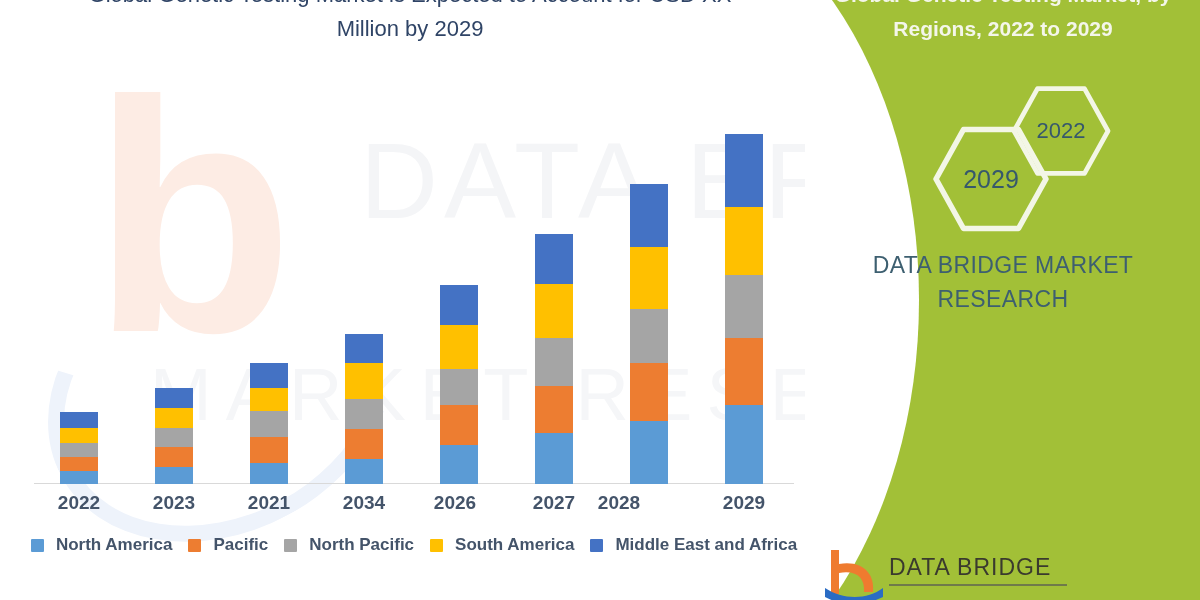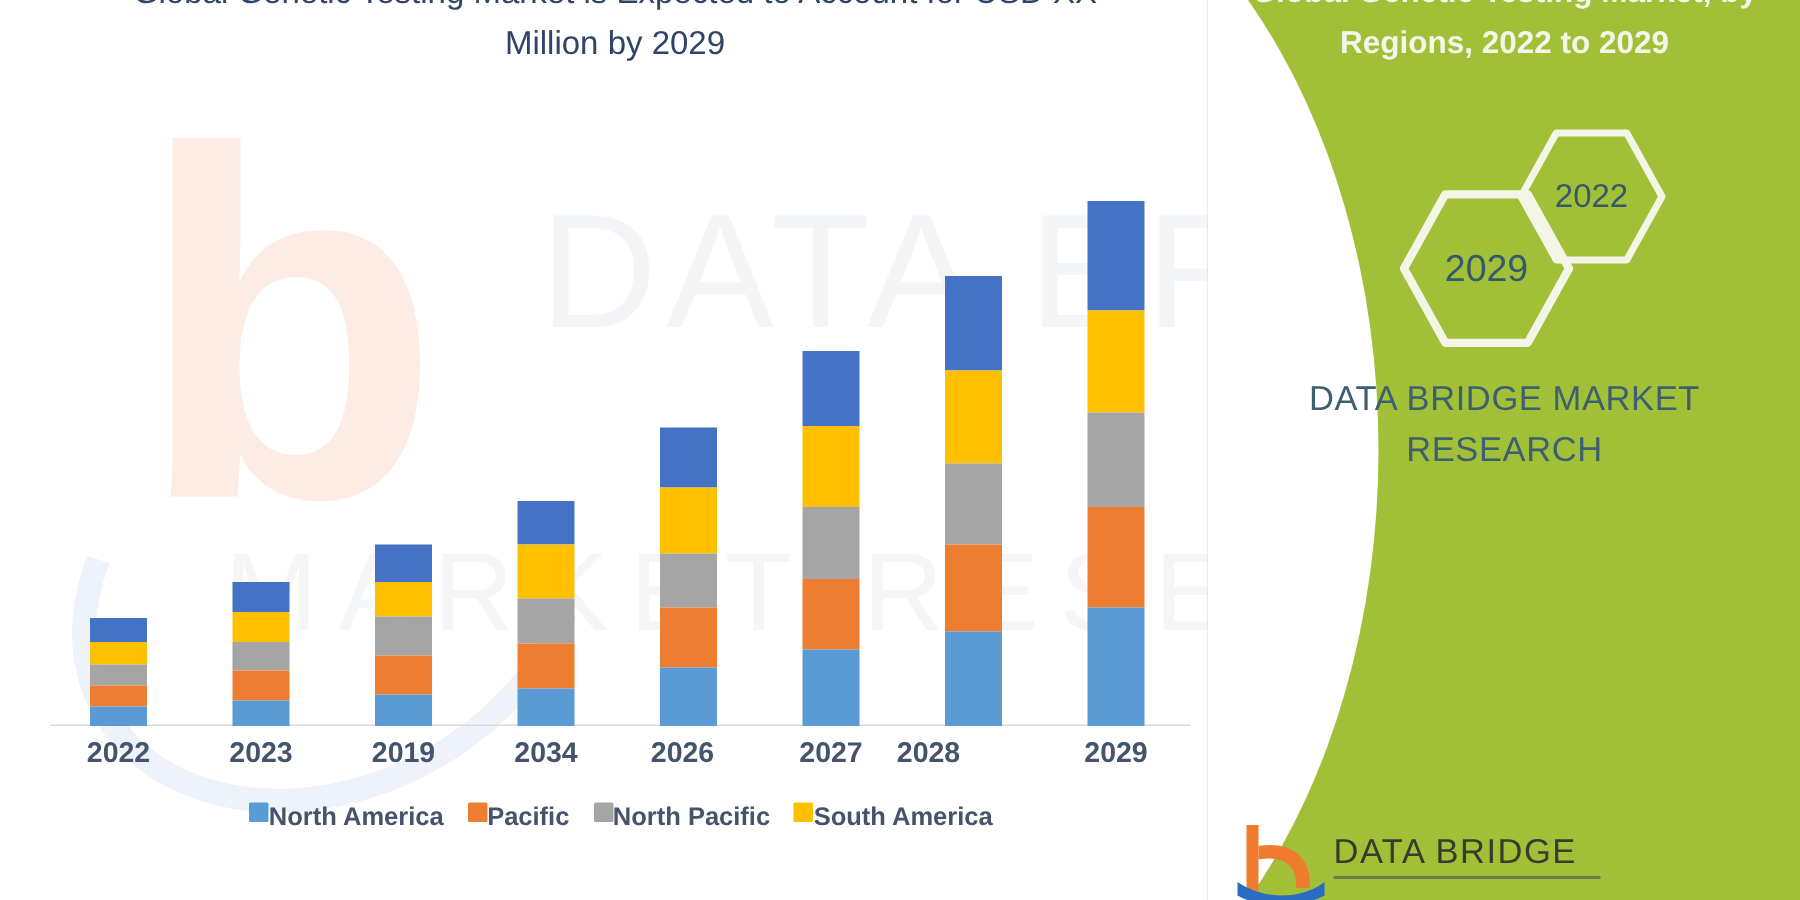--- a/index.html
+++ b/index.html
@@ -118,22 +118,22 @@
     left: 34px; top: 535px;
     width: 760px;
     display: flex;
     justify-content: center;
     align-items: center;
     gap: 16px;
     flex-wrap: nowrap;
   }
   .legend-item {
     display: flex;
-    align-items: flex-start;
-    gap: 0;
+    align-items: center;
+    gap: 12px;
     white-space: nowrap;
   }
   .legend-swatch {
     width: 13px; height: 13px;
     border-radius: 1px;
     flex: 0 0 auto;
   }
   .legend-label {
     font-size: 17px;
     font-weight: 700;
@@ -314,21 +314,21 @@
               <div class="seg" style="background: rgb(255, 192, 0); height: 19.6371%;"></div>
               <div class="seg" style="background: rgb(68, 114, 196); height: 20.8111%;"></div>
             </div>
           </div>
         </div>
     </div>
 
     <div id="x-labels">
         <div class="x-label" style="left: 0px;">2022</div>
         <div class="x-label" style="left: 95px;">2023</div>
-        <div class="x-label" style="left: 190px;">2019</div>
+        <div class="x-label" style="left: 190px;">2021</div>
         <div class="x-label" style="left: 285px;">2034</div>
         <div class="x-label" style="left: 376px;">2026</div>
         <div class="x-label" style="left: 475px;">2027</div>
         <div class="x-label" style="left: 540px;">2028</div>
         <div class="x-label" style="left: 665px;">2029</div>
       </div>
 
     <div id="legend">
         <div class="legend-item">
           <span class="legend-swatch" style="background: rgb(91, 155, 213);"></span>
@@ -338,20 +338,24 @@
           <span class="legend-swatch" style="background: rgb(237, 125, 49);"></span>
           <span class="legend-label">Pacific</span>
         </div>
         <div class="legend-item">
           <span class="legend-swatch" style="background: rgb(165, 165, 165);"></span>
           <span class="legend-label">North Pacific</span>
         </div>
         <div class="legend-item">
           <span class="legend-swatch" style="background: rgb(255, 192, 0);"></span>
           <span class="legend-label">South America</span>
+        </div>
+        <div class="legend-item">
+          <span class="legend-swatch" style="background: rgb(68, 114, 196);"></span>
+          <span class="legend-label">Middle East and Africa</span>
         </div>
       </div>
   </div>
 
   <div id="right-panel">
     <div id="green-curve"></div>
 
     <div id="right-title">Global Genetic Testing Market, by Regions, 2022 to 2029</div>
 
     <div id="hex-wrap">

